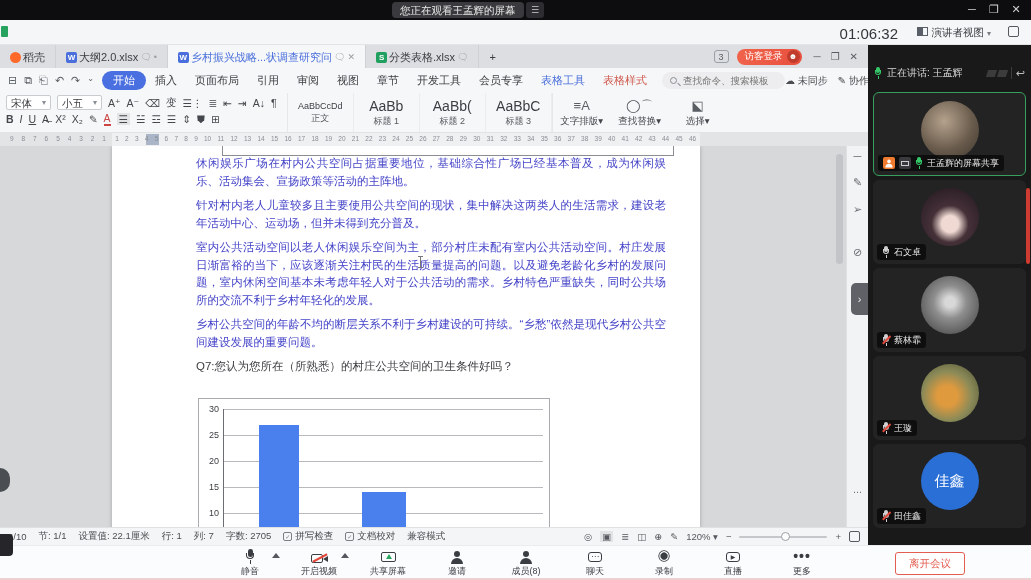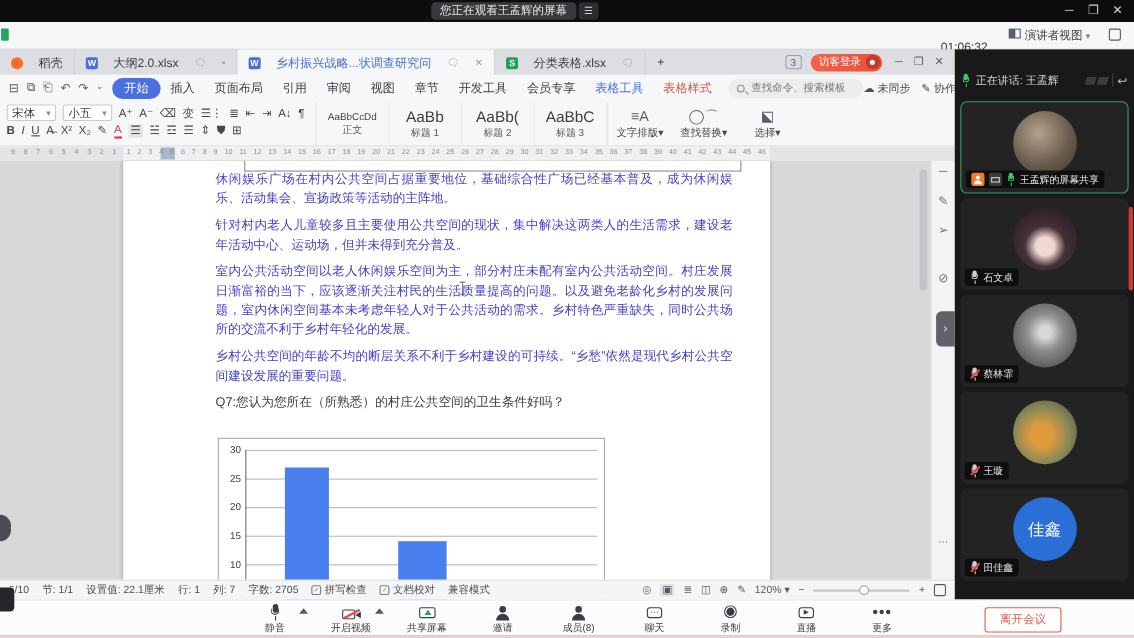--- a/index.html
+++ b/index.html
@@ -9,30 +9,30 @@
   
   #topbar{position:absolute;left:0;top:0;width:1031px;height:20px;background:#0d0d0f;}
   .banner-pill{position:absolute;left:392px;top:2px;height:16px;background:#3a3a3e;border-radius:4px;color:#e8e8e8;font-size:10.5px;line-height:16px;padding:0 8px;}
   .banner-menu{position:absolute;left:526px;top:2px;width:18px;height:16px;background:#2d2d31;border-radius:3px;color:#cfcfcf;font-size:9px;text-align:center;line-height:16px;}
   .win-ctrl{position:absolute;top:3px;color:#cfcfcf;font-size:11px;letter-spacing:0;}
   .win-ctrl span{display:inline-block;width:22px;text-align:center;cursor:default;}
 
   
   #meetbar{position:absolute;left:0;top:20px;width:1031px;height:25px;background:#f5f6f7;border-bottom:1px solid #e3e4e6;}
   .mini-green{position:absolute;left:1px;top:6px;width:7px;height:11px;background:#27a35f;border-radius:1px;}
-  .meet-time{position:absolute;right:133px;top:17px;color:#33363a;font-size:11px;}
+  .meet-time{position:absolute;right:133px;top:5px;color:#33363a;font-size:15px;}
   .view-chip{position:absolute;right:40px;top:3px;height:18px;color:#3a3d42;font-size:10.5px;line-height:18px;}
   .view-chip .vicon{display:inline-block;width:11px;height:9px;background:#5a5e66;margin-right:4px;position:relative;top:0px;}
   .view-chip .vicon i{position:absolute;right:1px;top:1px;width:4px;height:7px;background:#f5f6f7;}
   .fs-box{position:absolute;right:12px;top:6px;width:11px;height:11px;border:1.4px solid #55585e;border-radius:2px;}
 
   
   #wps{position:absolute;left:0;top:45px;width:868px;height:500px;background:#f6f7f8;}
   .tabbar{position:absolute;left:0;top:0;width:868px;height:23px;background:#dcdee2;display:flex;align-items:stretch;font-size:11px;color:#3c3e42;}
-  .ftab{display:flex;align-items:center;gap:14px;padding:12px 10px;border-right:1px solid #cfd1d5;white-space:nowrap;}
+  .ftab{display:flex;align-items:center;gap:2px;padding:12px 10px;border-right:1px solid #cfd1d5;white-space:nowrap;}
   .ftab.active{background:#f6f7f8;color:#4a6fdc;}
   .sq{display:inline-block;width:11px;height:11px;border-radius:2px;color:#fff;font-size:8px;line-height:11px;text-align:center;font-weight:bold;}
   .sq.w{background:#4a6fdc;} .sq.s{background:#1fa05e;} .sq.d{background:#ff6a2b;border-radius:50%;}
   .tab-dim{color:#9a9da3;font-size:9px;}
   .tab-right{margin-left:auto;display:flex;align-items:center;gap:8px;padding-right:6px;}
   .badge3{border:1px solid #9aa0a8;border-radius:3px;color:#5a5f66;font-size:9px;padding:0 4px;height:13px;line-height:12px;}
   .guest-pill{display:flex;align-items:center;gap:4px;background:linear-gradient(90deg,#f0634a,#e8503e);border-radius:9px;height:16px;padding:0 2px 0 8px;color:#fff;font-size:9.5px;}
   .guest-av{width:13px;height:13px;border-radius:50%;background:#c03c2d;color:#fff;font-size:8px;text-align:center;line-height:13px;}
   .wps-winctrl{color:#5a5e64;font-size:10px;display:flex;gap:10px;padding:0 4px;}
 

